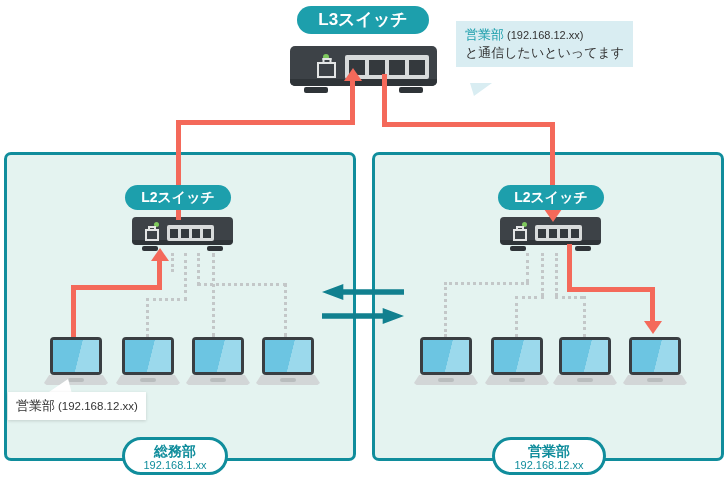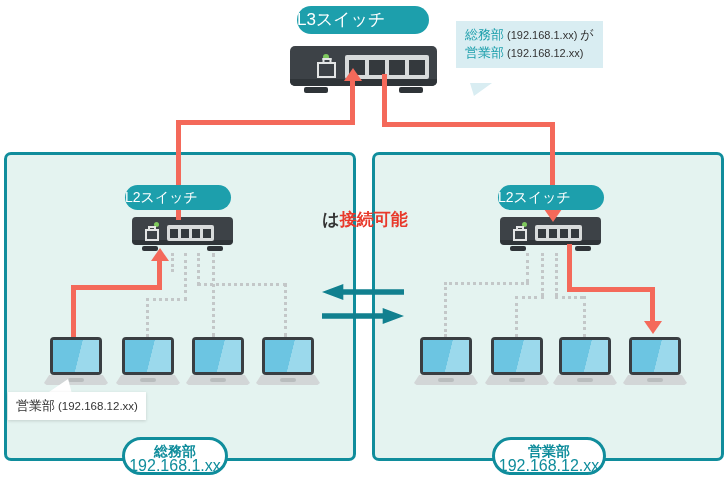--- a/index.html
+++ b/index.html
@@ -54,29 +54,29 @@
   .rl { position:absolute; background:var(--red); z-index:5; }
   .ah { position:absolute; width:0; height:0; z-index:5; }
   .ah-up   { border-left:9px solid transparent; border-right:9px solid transparent; border-bottom:13px solid var(--red); }
   .ah-down { border-left:9px solid transparent; border-right:9px solid transparent; border-top:13px solid var(--red); }
 
   
   .dv { position:absolute; width:0; border-left:3px dotted var(--dotted); z-index:1; }
   .dh { position:absolute; height:0; border-top:3px dotted var(--dotted); z-index:1; }
 
   
-  .swlabel { position:absolute; background:var(--teal); color:#fff; font-weight:normal; text-align:left;
+  .swlabel { position:absolute; background:var(--teal); color:#fff; font-weight:bold; text-align:center;
              z-index:6; border-radius:14px; }
   .swlabel.l3 { width:132px; height:28px; font-size:17px; line-height:28px; }
   .swlabel.l2 { width:106px; height:25px; font-size:14px; line-height:25px; border-radius:13px; }
 
   .zpill { position:absolute; background:#fff; border:3px solid var(--teal-border); border-radius:19px;
            text-align:center; color:var(--teal-border); z-index:6; box-sizing:border-box; padding-top:3px; height:38px; }
   .zpill .zname { font-size:14px; font-weight:bold; line-height:16px; }
-  .zpill .zsub  { font-size:16px; line-height:13px; }
+  .zpill .zsub  { font-size:11px; line-height:13px; }
 
   
   .note { position:absolute; left:456px; top:21px; background:var(--note-fill); padding:5px 9px 6px;
           z-index:8; font-size:13px; line-height:17px; white-space:nowrap; }
   .note .dept { color:var(--teal); }
   .note .ip { font-size:11px; margin:0 3px; }
   .note-tail { position:absolute; left:470px; top:83px; width:22px; height:13px; background:var(--note-fill);
                clip-path:polygon(0 0, 100% 0, 18% 100%); z-index:8; }
 
   .req { position:absolute; left:8px; top:392px; background:#fff; padding:4px 8px; z-index:8;
@@ -110,22 +110,22 @@
       <div class="port"></div>
       <div class="port"></div>
       <div class="port"></div>
       <div class="port"></div>
     </div>
     <div class="foot" style="left:14px;"></div>
     <div class="foot" style="right:14px;"></div>
   </div>
 
   <div class="note">
-    <div><span class="dept">総務部</span><span class="ip">(192.168.1.xx)</span><span>が</span></div>
     <div><span class="dept">営業部</span><span class="ip">(192.168.12.xx)</span></div>
+    <div>と通信したいといってます</div>
   </div>
   <div class="note-tail"></div>
 
   <div class="ah ah-up" style="left:344px; top:68px;"></div>
   <div class="rl" style="left:350px; top:79px; width:5px; height:46px;"></div>
   <div class="rl" style="left:176px; top:120px; width:179px; height:5px;"></div>
   <div class="rl" style="left:176px; top:120px; width:5px; height:100px;"></div>
 
   <div class="rl" style="left:382px; top:74px; width:5px; height:53px;"></div>
   <div class="rl" style="left:382px; top:122px; width:173px; height:5px;"></div>
@@ -243,21 +243,20 @@
     </div>
   <div class="laptop" style="left:623px; top:337px;">
       <div class="lcd">
         <div class="screen"></div>
       </div>
       <div class="base"></div>
       <div class="pad"></div>
     </div>
 
   <div class="caption">
-    <div><span>は</span><span class="em">接続可能</span></div>
   </div>
 
   <div class="swap left" style="left:322px; top:284px;"></div>
   <div class="swap right" style="left:322px; top:308px;"></div>
 
   <div class="req">
     <div><span>営業部</span><span class="ip">(192.168.12.xx)</span></div>
   </div>
   <div class="req-tail"></div>
 

